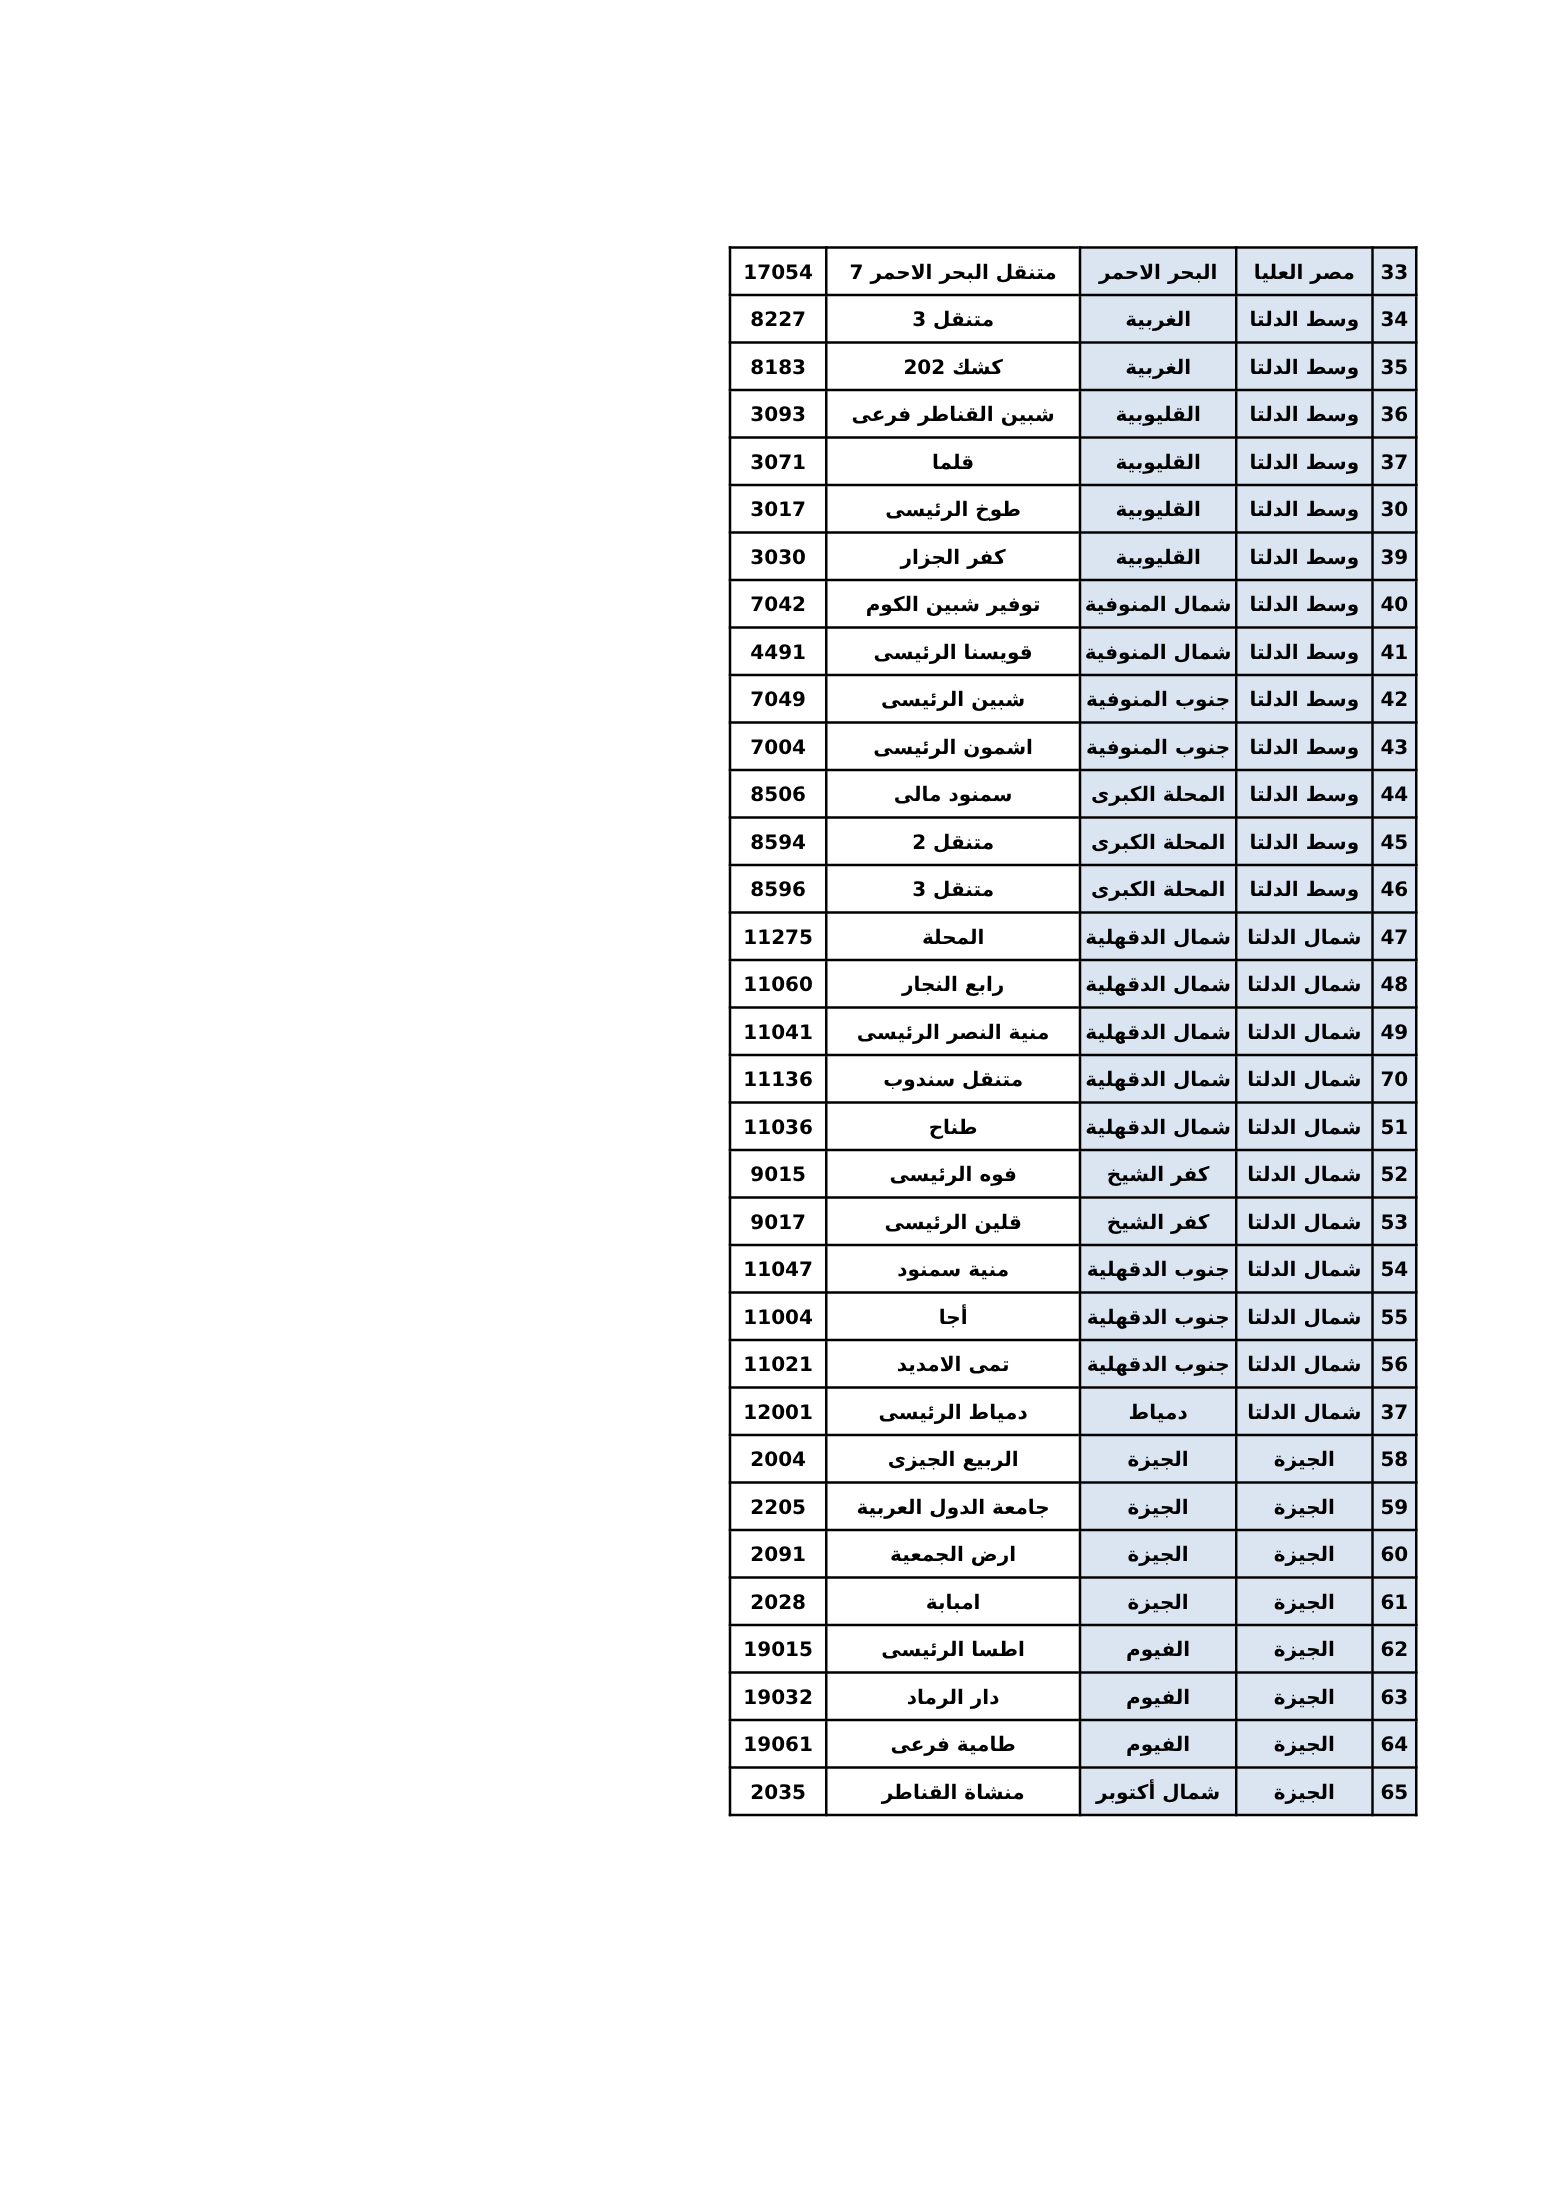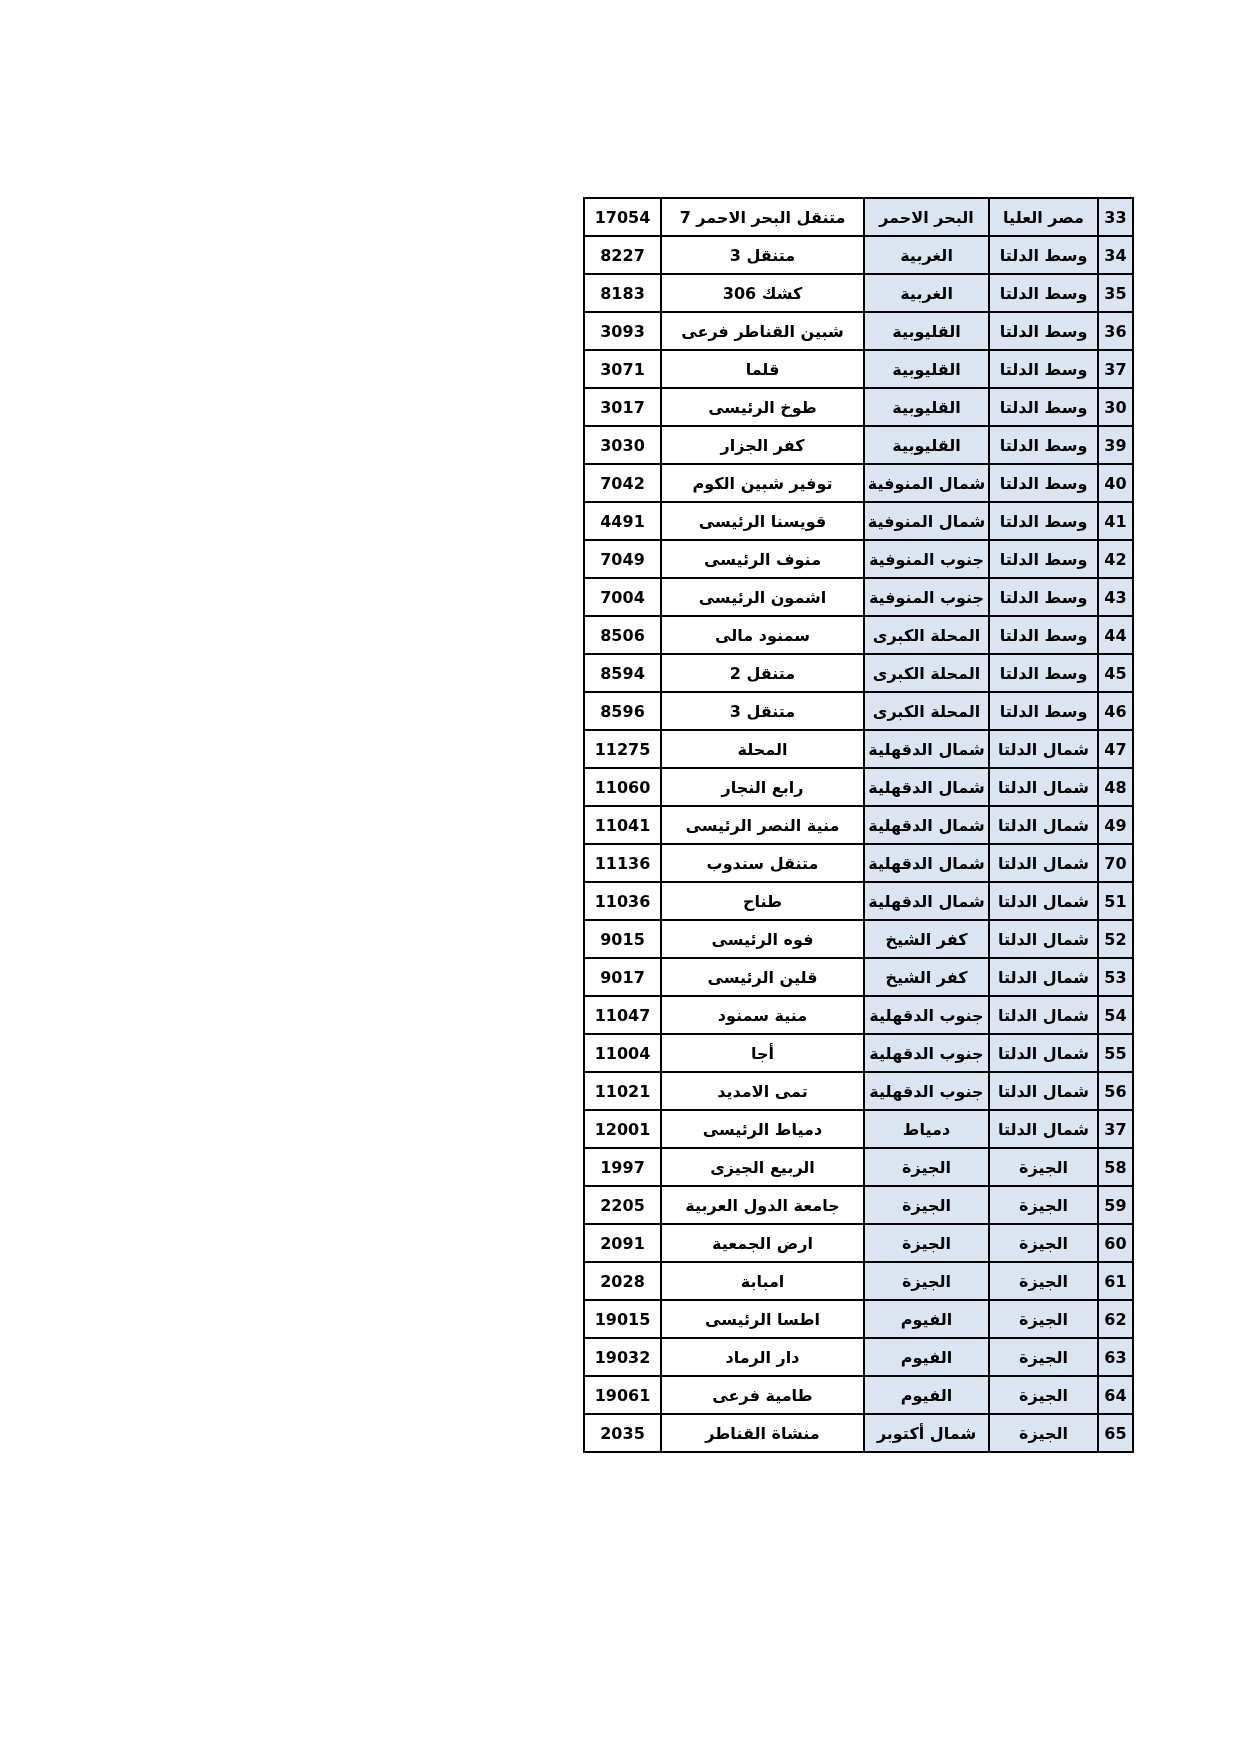--- a/index.html
+++ b/index.html
@@ -76,21 +76,21 @@
           <td class="blue num-cell">34</td>
           <td class="blue region-cell">وسط الدلتا</td>
           <td class="blue zone-cell">الغربية</td>
           <td class="white name-cell">متنقل 3</td>
           <td class="white code-cell">8227</td>
         </tr>
         <tr>
           <td class="blue num-cell">35</td>
           <td class="blue region-cell">وسط الدلتا</td>
           <td class="blue zone-cell">الغربية</td>
-          <td class="white name-cell">كشك 306</td>
+          <td class="white name-cell">كشك 202</td>
           <td class="white code-cell">8183</td>
         </tr>
         <tr>
           <td class="blue num-cell">36</td>
           <td class="blue region-cell">وسط الدلتا</td>
           <td class="blue zone-cell">القليوبية</td>
           <td class="white name-cell">شبين القناطر فرعى</td>
           <td class="white code-cell">3093</td>
         </tr>
         <tr>
@@ -125,21 +125,21 @@
           <td class="blue num-cell">41</td>
           <td class="blue region-cell">وسط الدلتا</td>
           <td class="blue zone-cell">شمال المنوفية</td>
           <td class="white name-cell">قويسنا الرئيسى</td>
           <td class="white code-cell">4491</td>
         </tr>
         <tr>
           <td class="blue num-cell">42</td>
           <td class="blue region-cell">وسط الدلتا</td>
           <td class="blue zone-cell">جنوب المنوفية</td>
-          <td class="white name-cell">منوف الرئيسى</td>
+          <td class="white name-cell">شبين الرئيسى</td>
           <td class="white code-cell">7049</td>
         </tr>
         <tr>
           <td class="blue num-cell">43</td>
           <td class="blue region-cell">وسط الدلتا</td>
           <td class="blue zone-cell">جنوب المنوفية</td>
           <td class="white name-cell">اشمون الرئيسى</td>
           <td class="white code-cell">7004</td>
         </tr>
         <tr>
@@ -238,21 +238,21 @@
           <td class="blue region-cell">شمال الدلتا</td>
           <td class="blue zone-cell">دمياط</td>
           <td class="white name-cell">دمياط الرئيسى</td>
           <td class="white code-cell">12001</td>
         </tr>
         <tr>
           <td class="blue num-cell">58</td>
           <td class="blue region-cell">الجيزة</td>
           <td class="blue zone-cell">الجيزة</td>
           <td class="white name-cell">الربيع الجيزى</td>
-          <td class="white code-cell">1997</td>
+          <td class="white code-cell">2004</td>
         </tr>
         <tr>
           <td class="blue num-cell">59</td>
           <td class="blue region-cell">الجيزة</td>
           <td class="blue zone-cell">الجيزة</td>
           <td class="white name-cell">جامعة الدول العربية</td>
           <td class="white code-cell">2205</td>
         </tr>
         <tr>
           <td class="blue num-cell">60</td>

